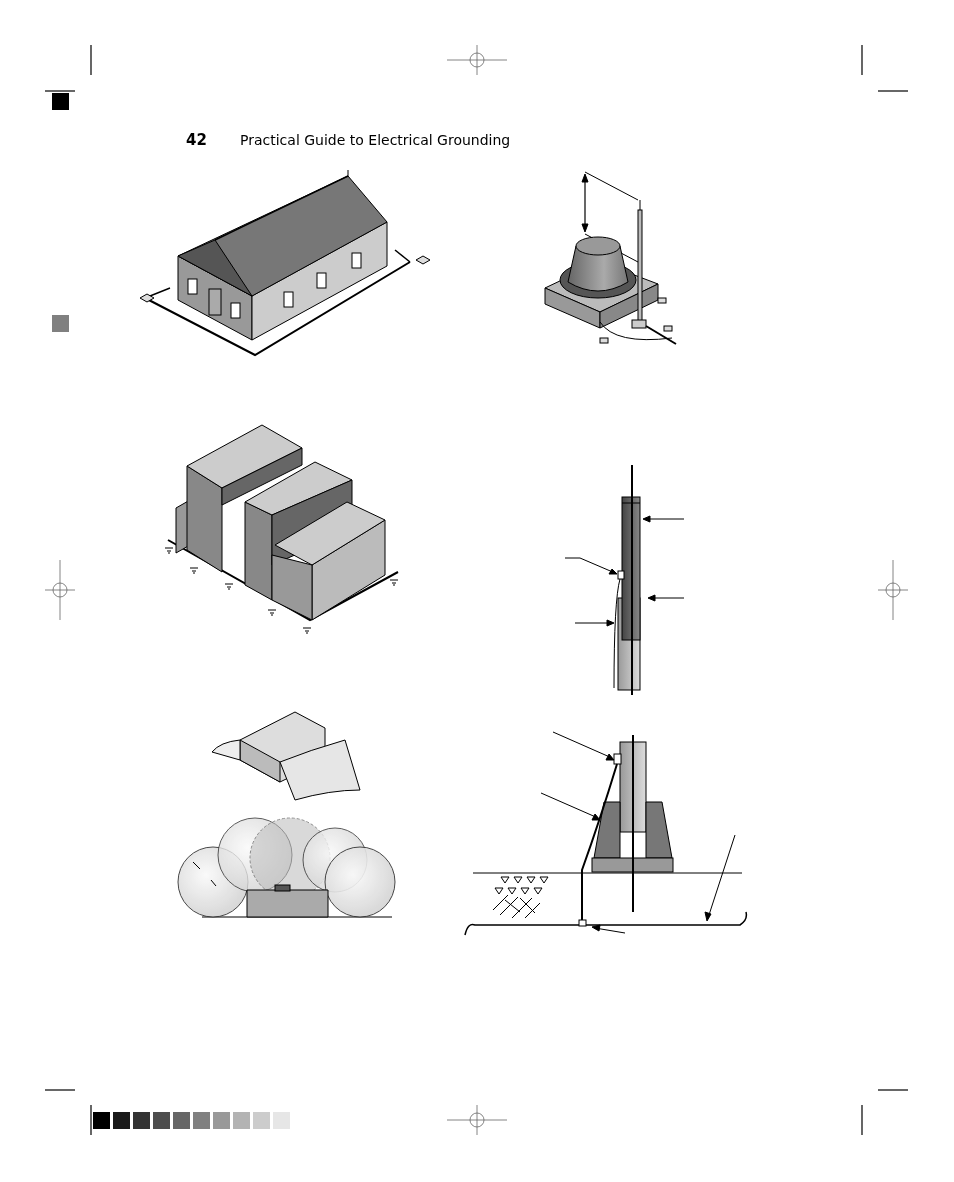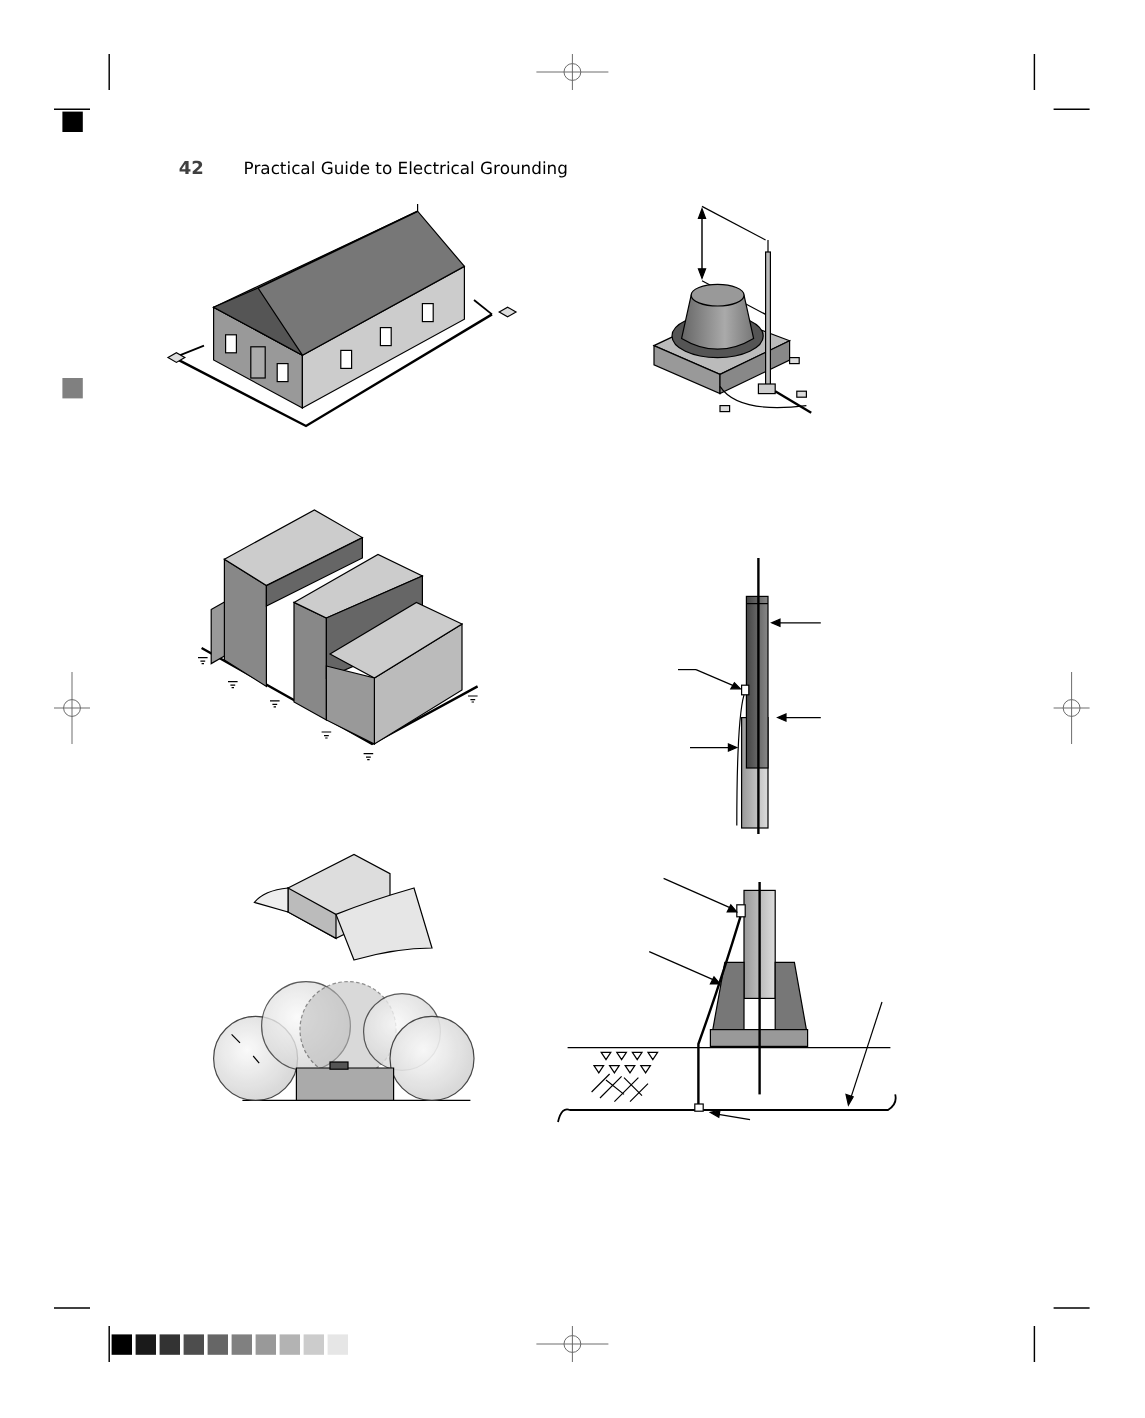--- a/index.html
+++ b/index.html
@@ -1,18 +1,18 @@
 <!DOCTYPE html>
 <html><head>
 <meta charset="utf-8">
 <style>
   html,body{margin:0;padding:0;background:#fff;}
   body{width:954px;height:1182px;position:relative;overflow:hidden;font-family:"DejaVu Sans","Liberation Sans",sans-serif;}
   .header{position:absolute;left:149px;top:131px;display:flex;align-items:baseline;}
-  .page-num{font-weight:bold;font-size:15px;color:#404040;width:54px;font-family:"DejaVu Sans",sans-serif;}
+  .page-num{font-weight:bold;font-size:15px;color:#000000;width:54px;font-family:"DejaVu Sans",sans-serif;margin-left:37px;}
   .running-title{font-size:14px;color:#000;font-family:"DejaVu Sans",sans-serif;}
   svg{position:absolute;left:0;top:0;}
   .swatch-row{position:absolute;left:93px;top:1112px;display:flex;gap:3px;}
   .swatch{width:17px;height:17px;}
 </style>
 </head>
 <body>
 
 <div class="header">
   <span class="page-num">42</span>

